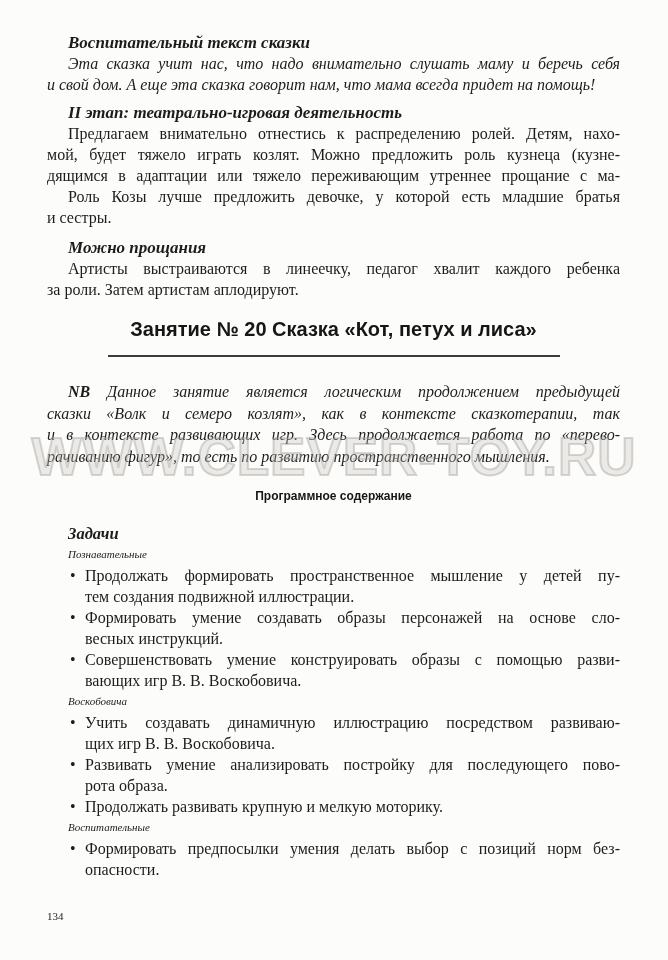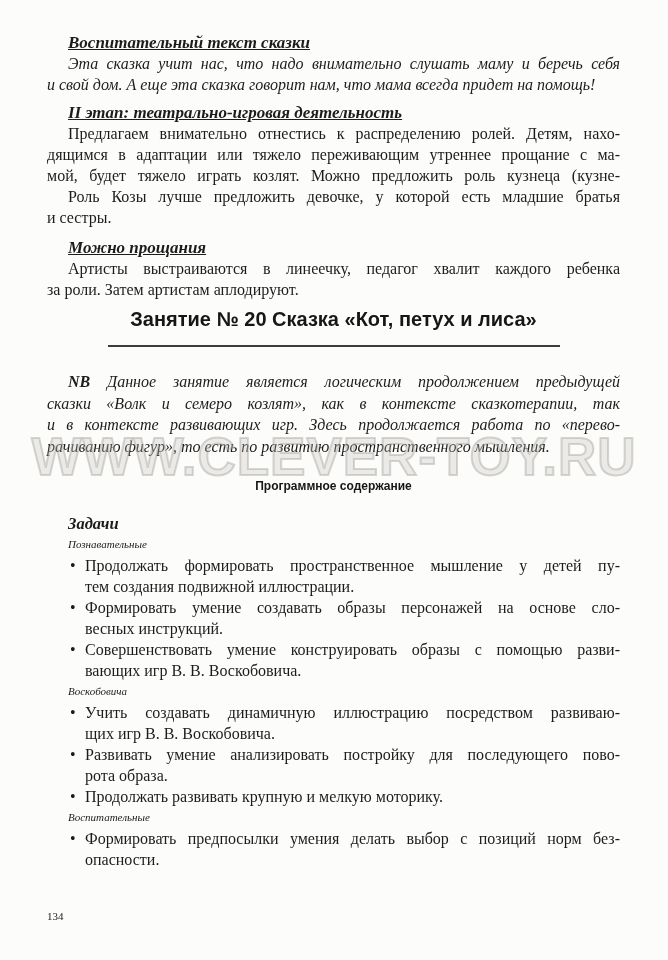--- a/index.html
+++ b/index.html
@@ -10,25 +10,25 @@
     font-family:"Liberation Serif","DejaVu Serif",serif;
     color:#1c1c1c;
   }
   .col { position:absolute; left:47px; top:32px; width:573px; }
   .line { line-height:21px; font-size:16px; }
   .jl { text-align:justify; text-align-last:justify; }
   .indent { text-indent:21px; }
   .ital { font-style:italic; }
   .h-ital {
     font-style:italic; font-weight:bold; font-size:17px;
-    line-height:21px; padding-left:21px; margin:0;text-decoration:underline;
+    line-height:21px; padding-left:21px; margin:0;
   }
   .sp7 { height:7px; } .sp9 { height:9px; }
   .lesson-title {
-    margin-top:6px; text-align:center;
+    margin-top:16px; text-align:center;
     font-family:"Liberation Sans","DejaVu Sans",sans-serif;
     font-weight:700; font-size:20px; line-height:26px; color:#161616;
   }
   .rule { width:452px; height:2px; background:#3c3c3c; margin:13px auto 0; }
   .nb-block { margin-top:24px; }
   .nb-block .line { line-height:21.5px; }
   .nb-label { font-weight:bold; font-style:italic; }
   .program-title {
     margin-top:18px; text-align:center;
     font-family:"Liberation Sans","DejaVu Sans",sans-serif;
@@ -66,22 +66,22 @@
     <div class="para ital">
       <div class="line jl indent">Эта сказка учит нас, что надо внимательно слушать маму и беречь себя</div>
       <div class="line">и свой дом. А еще эта сказка говорит нам, что мама всегда придет на помощь!</div>
     </div>
 
     <div class="sp7"></div>
 
     <h3 class="h-ital">II этап: театрально-игровая деятельность</h3>
     <div class="para">
       <div class="line jl indent">Предлагаем внимательно отнестись к распределению ролей. Детям, нахо-</div>
+      <div class="line jl">мой, будет тяжело играть козлят. Можно предложить роль кузнеца (кузне-</div>
       <div class="line jl">дящимся в адаптации или тяжело переживающим утреннее прощание с ма-</div>
-      <div class="line jl">мой, будет тяжело играть козлят. Можно предложить роль кузнеца (кузне-</div>
     </div>
     <div class="para">
       <div class="line jl indent">Роль Козы лучше предложить девочке, у которой есть младшие братья</div>
       <div class="line">и сестры.</div>
     </div>
 
     <div class="sp9"></div>
 
     <h3 class="h-ital">Можно прощания</h3>
     <div class="para">

